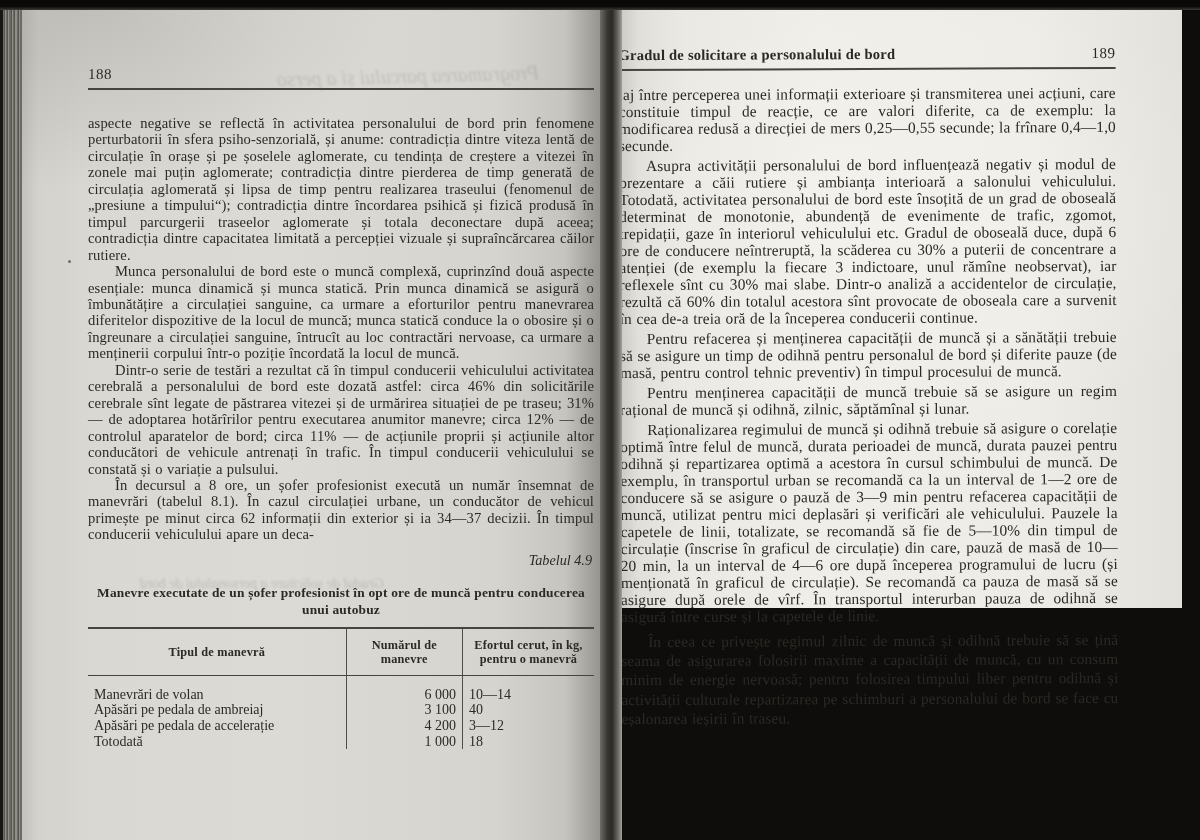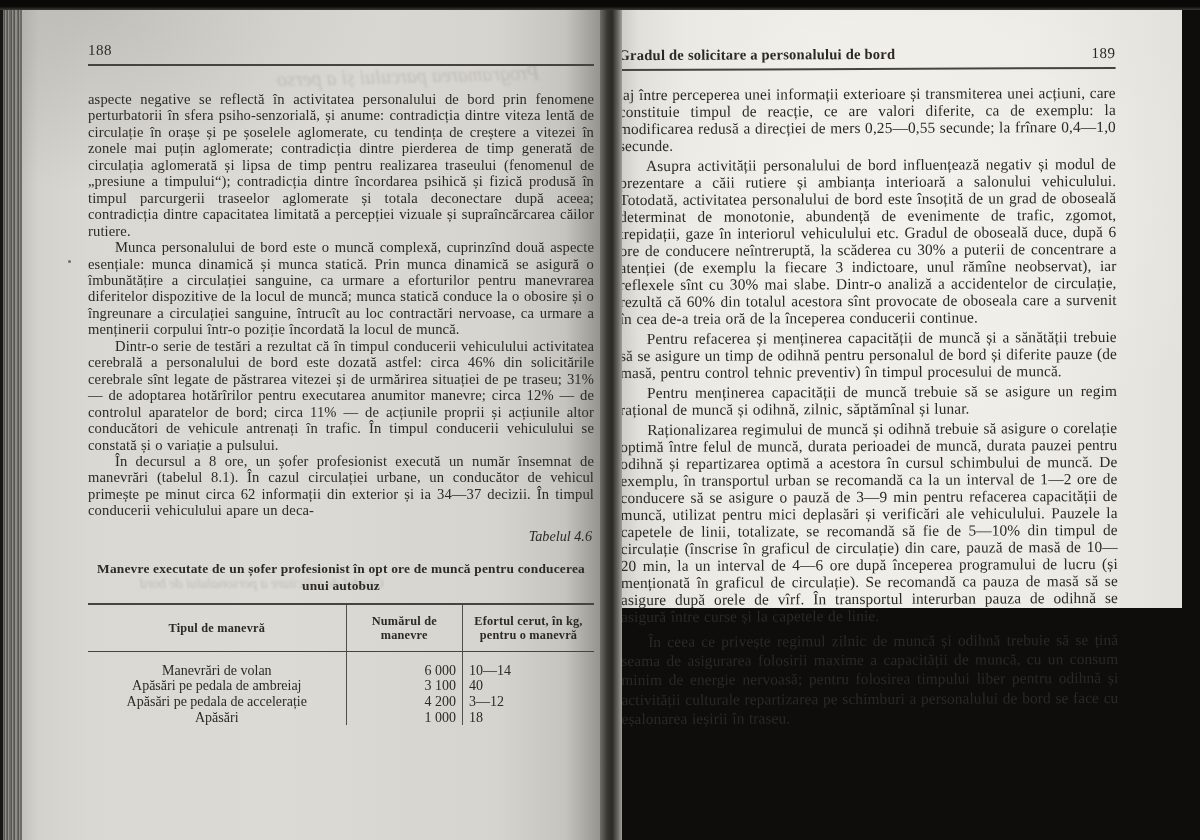--- a/index.html
+++ b/index.html
@@ -33,21 +33,21 @@
     background:linear-gradient(90deg,#6e6c66 0,#37352f 35%,#2c2a25 55%,#6b6963 82%,#a3a19b 100%);
   }
   
   .page-right {
     position:absolute; left:604px; top:0; width:578px; height:608px; z-index:2;
     background:
       radial-gradient(ellipse 500px 300px at 55% 35%, rgba(255,255,255,.25), rgba(0,0,0,0) 75%),
       linear-gradient(90deg,#95938d 0,#c7c5bf 12px,#e1dfd9 34px,#ebe9e3 80px,#f0eee8 210px,#eeece6 430px,#e3e1db 100%);
   }
 
-  .lp-content { position:absolute; left:66px; top:33px; width:506px; color:#2c2a26; }
+  .lp-content { position:absolute; left:66px; top:57px; width:506px; color:#2c2a26; }
   .rp-content { position:absolute; left:16px; top:46px; width:497px; color:#2b2925; transform:rotate(-0.25deg); }
 
   .page-head {
     display:flex; justify-content:space-between; align-items:baseline;
     border-bottom:2px solid #46443f; padding-bottom:5px;
   }
   .page-num { font-size:15px; letter-spacing:.5px; }
   .run-title { font-weight:bold; font-size:14.6px; letter-spacing:.2px; }
 
   .body-text { margin-top:25px; text-align:justify; }
@@ -65,21 +65,21 @@
     border-top:2px solid #46443f; table-layout:fixed;
   }
   table.manoeuvres col.w1 { width:51%; } table.manoeuvres col.w2 { width:23%; } table.manoeuvres col.w3 { width:26%; }
   table.manoeuvres th {
     font-weight:bold; font-size:12.3px; line-height:14.5px; letter-spacing:.2px;
     padding:9px 8px 8px; border-bottom:1.6px solid #46443f; text-align:center; vertical-align:middle;
   }
   table.manoeuvres .sep { border-left:1.2px solid #504e49;margin-left:30px; }
   table.manoeuvres td { font-size:14px; line-height:15.6px; padding:0 6px; }
   table.manoeuvres tr.first td { padding-top:11px; }
-  td.cell-type { text-align:center; padding-left:8px;margin-top:32px; }
+  td.cell-type { text-align:left; padding-left:8px;margin-top:32px; }
   td.cell-count { text-align:right; padding-right:42px;font-family:Liberation Serif, serif; }
   td.cell-effort { text-align:left; }
 
   
   .ghost {
     position:absolute; pointer-events:none; color:#6d6b65; font-style:italic;
     filter:blur(1.1px); white-space:nowrap;
   }
   .ghost-1 { left:255px; top:56px; font-size:20px; opacity:.22; transform:scaleX(-1) rotate(1.5deg); }
   .ghost-2 { left:118px; top:567px; font-size:14px; opacity:.26; transform:scaleX(-1); }
@@ -102,21 +102,21 @@
         <span class="page-num">188</span>
       </div>
 
       <div class="body-text">
         <p>aspecte negative se reflectă în activitatea personalului de bord prin fenomene perturbatorii în sfera psiho-senzorială, și anume: contradicția dintre viteza lentă de circulație în orașe și pe șoselele aglomerate, cu tendința de creștere a vitezei în zonele mai puțin aglomerate; contradicția dintre pierderea de timp generată de circulația aglomerată și lipsa de timp pentru realizarea traseului (fenomenul de „presiune a timpului“); contradicția dintre încordarea psihică și fizică produsă în timpul parcurgerii traseelor aglomerate și totala deconectare după aceea; contradicția dintre capacitatea limitată a percepției vizuale și supraîncărcarea căilor rutiere.</p>
         <p class="ind">Munca personalului de bord este o muncă complexă, cuprinzînd două aspecte esențiale: munca dinamică și munca statică. Prin munca dinamică se asigură o îmbunătățire a circulației sanguine, ca urmare a eforturilor pentru manevrarea diferitelor dispozitive de la locul de muncă; munca statică conduce la o obosire și o îngreunare a circulației sanguine, întrucît au loc contractări nervoase, ca urmare a menținerii corpului într-o poziție încordată la locul de muncă.</p>
         <p class="ind">Dintr-o serie de testări a rezultat că în timpul conducerii vehiculului activitatea cerebrală a personalului de bord este dozată astfel: circa 46% din solicitările cerebrale sînt legate de păstrarea vitezei și de urmărirea situației de pe traseu; 31% — de adoptarea hotărîrilor pentru executarea anumitor manevre; circa 12% — de controlul aparatelor de bord; circa 11% — de acțiunile proprii și acțiunile altor conducători de vehicule antrenați în trafic. În timpul conducerii vehiculului se constată și o variație a pulsului.</p>
         <p class="ind">În decursul a 8 ore, un șofer profesionist execută un număr însemnat de manevrări (tabelul 8.1). În cazul circulației urbane, un conducător de vehicul primește pe minut circa 62 informații din exterior și ia 34—37 decizii. În timpul conducerii vehiculului apare un deca-</p>
       </div>
 
-      <div class="tbl-label">Tabelul 4.6</div>
+      <div class="tbl-label">Tabelul 4.9</div>
       <div class="tbl-caption">Manevre executate de un șofer profesionist în opt ore de muncă pentru conducerea unui autobuz</div>
 
       <table class="manoeuvres">
         <colgroup>
             <col class="w1">
             <col class="w2">
             <col class="w3">
           </colgroup>
         <thead>
           <tr>
@@ -135,21 +135,21 @@
             <td class="cell-type">Apăsări pe pedala de ambreiaj</td>
             <td class="sep cell-count">3 100</td>
             <td class="sep cell-effort">40</td>
           </tr>
           <tr>
             <td class="cell-type">Apăsări pe pedala de accelerație</td>
             <td class="sep cell-count">4 200</td>
             <td class="sep cell-effort">3—12</td>
           </tr>
           <tr>
-            <td class="cell-type">Apăsări</td>
+            <td class="cell-type">Totodată</td>
             <td class="sep cell-count">1 000</td>
             <td class="sep cell-effort">18</td>
           </tr>
         </tbody>
       </table>
     </div>
   </div>
 
   <div class="gutter"></div>
 

